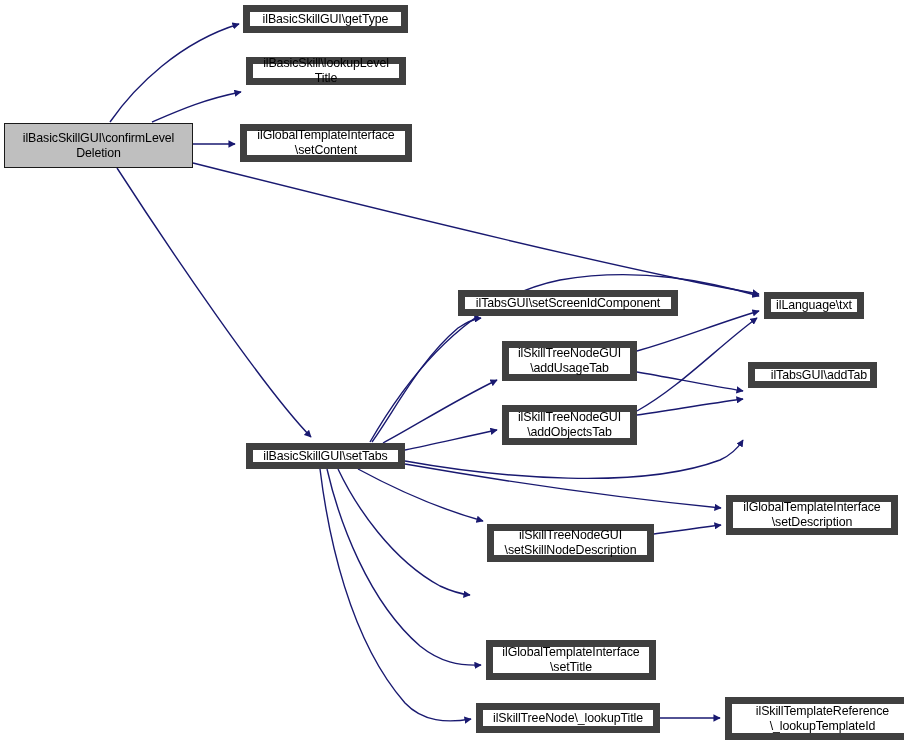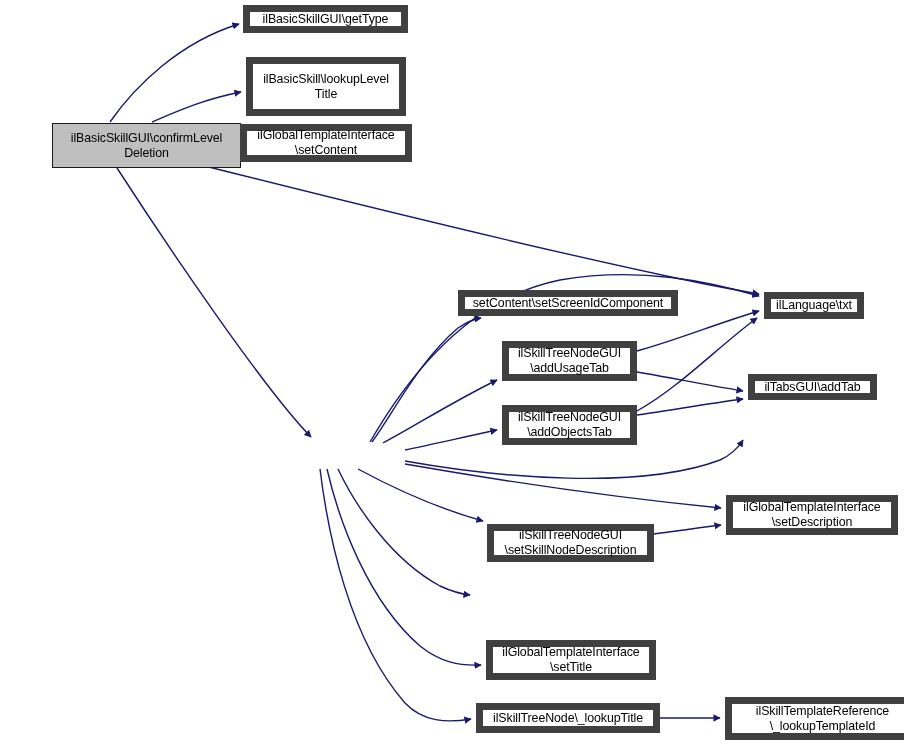--- a/index.html
+++ b/index.html
@@ -37,21 +37,20 @@
     align-items: center;
     justify-content: center;
     text-align: center;
     white-space: pre-line;
     letter-spacing: -0.1px;
     padding: 0 3px;
   }
   .node.highlight {
     background: #bfbfbf;
     border: 1px solid #1a1a1a;
-    margin-left: 48px;
   }
   .node-label {
     display: block;
     width: 100%;
   }
 </style>
 </head>
 <body>
 
 <div id="graph">
@@ -110,50 +109,53 @@
 
   <div class="node highlight" style="left:4px; top:123px; width:189px; height:45px;">
     <span class="node-label">ilBasicSkillGUI\confirmLevel
 Deletion</span>
   </div>
 
   <div class="node" style="left:243px; top:5px; width:165px; height:28px;">
     <span class="node-label">ilBasicSkillGUI\getType</span>
   </div>
 
-  <div class="node" style="left:246px; top:57px; width:160px; height:59px;">
+  <div class="node" style="left:246px; top:57px; width:160px; height:28px;">
     <span class="node-label">ilBasicSkill\lookupLevel
 Title</span>
   </div>
 
   <div class="node" style="left:240px; top:124px; width:172px; height:38px;">
     <span class="node-label">ilGlobalTemplateInterface
 \setContent</span>
   </div>
 
+  <div class="node" style="left:246px; top:443px; width:159px; height:26px;">
+    <span class="node-label">ilBasicSkillGUI\setTabs</span>
+  </div>
 
   <div class="node" style="left:458px; top:290px; width:220px; height:26px;">
-    <span class="node-label">setContent\setScreenIdComponent</span>
+    <span class="node-label">ilTabsGUI\setScreenIdComponent</span>
   </div>
 
   <div class="node" style="left:502px; top:341px; width:135px; height:40px;">
     <span class="node-label">ilSkillTreeNodeGUI
 \addUsageTab</span>
   </div>
 
   <div class="node" style="left:502px; top:405px; width:135px; height:40px;">
     <span class="node-label">ilSkillTreeNodeGUI
 \addObjectsTab</span>
   </div>
 
   <div class="node" style="left:764px; top:292px; width:100px; height:27px;">
     <span class="node-label">ilLanguage\txt</span>
   </div>
 
-  <div class="node" style="left:748px; top:374px; width:129px; height:26px;">
+  <div class="node" style="left:748px; top:362px; width:129px; height:26px;text-align:right;">
     <span class="node-label">ilTabsGUI\addTab</span>
   </div>
 
   <div class="node" style="left:726px; top:495px; width:172px; height:40px;">
     <span class="node-label">ilGlobalTemplateInterface
 \setDescription</span>
   </div>
 
   <div class="node" style="left:487px; top:524px; width:167px; height:38px;">
     <span class="node-label">ilSkillTreeNodeGUI

